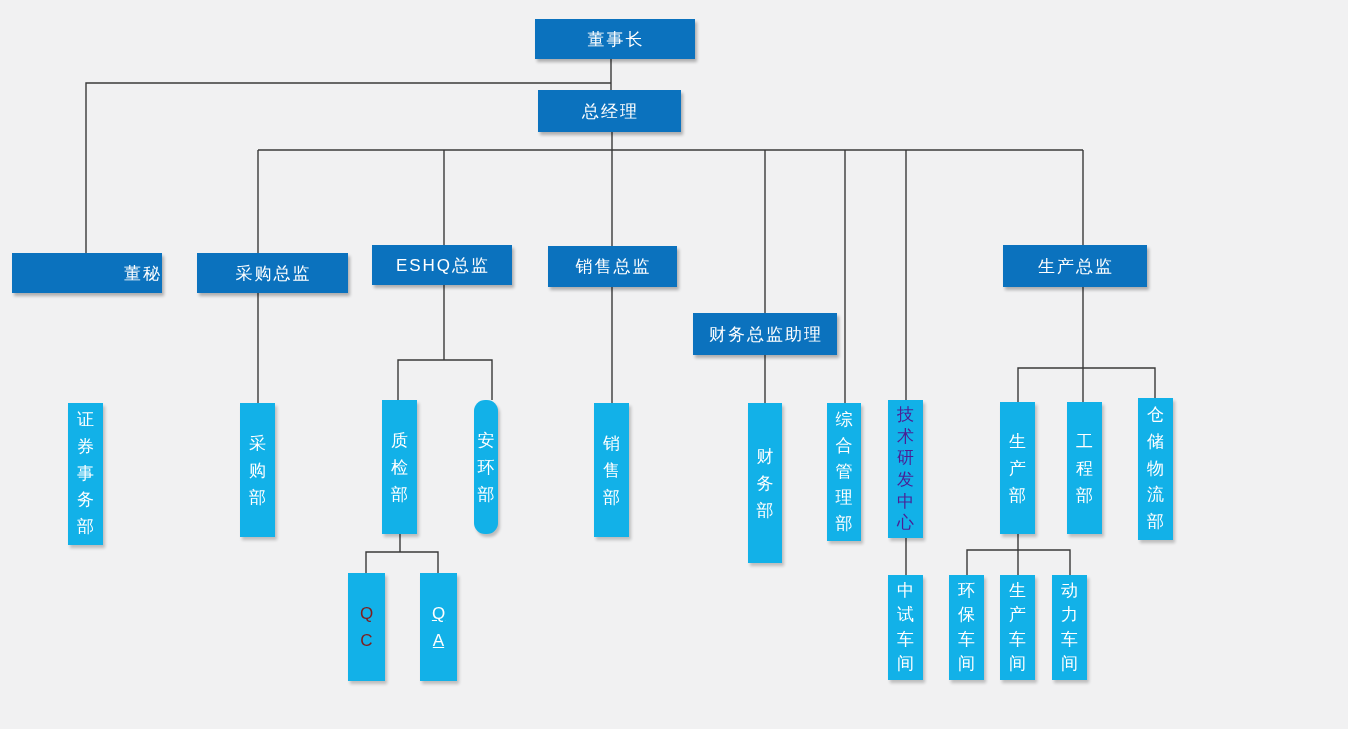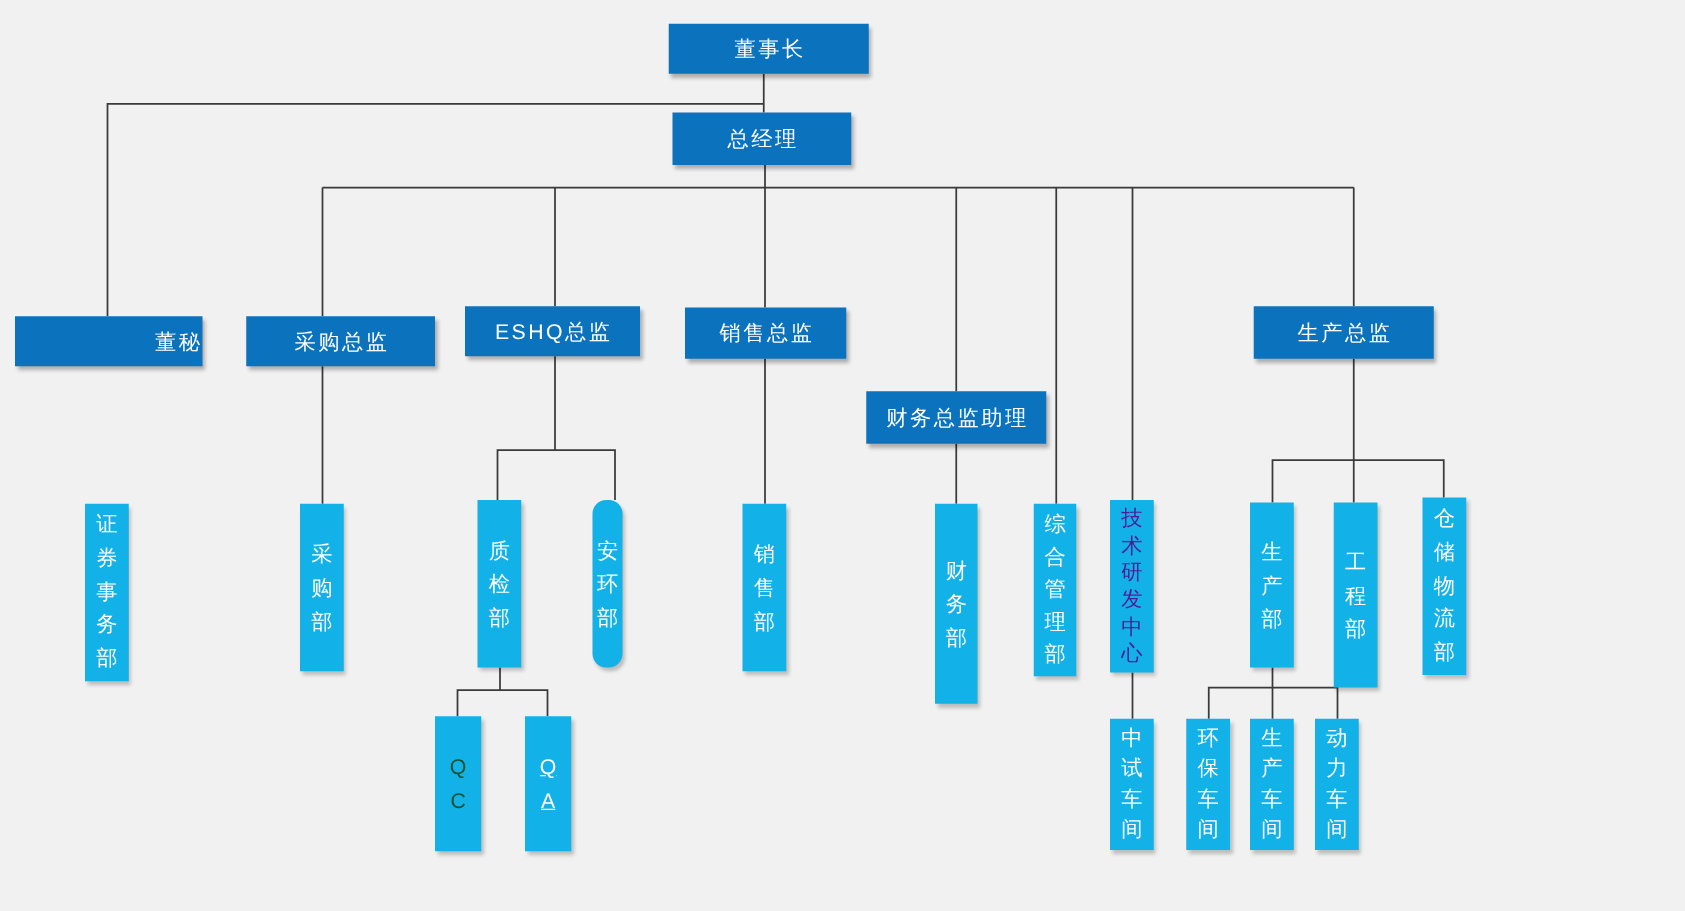--- a/index.html
+++ b/index.html
@@ -132,28 +132,28 @@
       </div>
       <div class="node node-light node-vertical" style="left: 827px; top: 403px; width: 34px; height: 138px;">
         <div class="node-label" style="line-height: 26px; color: rgb(255, 255, 255);">综合管理部</div>
       </div>
       <div class="node node-light node-vertical" style="left: 888px; top: 400px; width: 35px; height: 138px;">
         <div class="node-label" style="line-height: 21.6667px; color: #4c1d95;">技术研发中心</div>
       </div>
       <div class="node node-light node-vertical" style="left: 1000px; top: 402px; width: 35px; height: 132px;">
         <div class="node-label" style="line-height: 27px; color: rgb(255, 255, 255);">生产部</div>
       </div>
-      <div class="node node-light node-vertical" style="left: 1067px; top: 402px; width: 35px; height: 148px;">
+      <div class="node node-light node-vertical" style="left: 1067px; top: 402px; width: 35px; height: 132px;">
         <div class="node-label" style="line-height: 27px; color: rgb(255, 255, 255);">工程部</div>
       </div>
       <div class="node node-light node-vertical" style="left: 1138px; top: 398px; width: 35px; height: 142px;">
         <div class="node-label" style="line-height: 26.8px; color: rgb(255, 255, 255);">仓储物流部</div>
       </div>
       <div class="node node-light node-vertical" style="left: 348px; top: 573px; width: 37px; height: 108px;">
-        <div class="node-label" style="line-height: 27px; color: #14532d;">QC</div>
+        <div class="node-label" style="line-height: 27px; color: #7f1d1d;">QC</div>
       </div>
       <div class="node node-light node-vertical" style="left: 420px; top: 573px; width: 37px; height: 108px; text-decoration: underline;">
         <div class="node-label" style="line-height: 27px; color: rgb(255, 255, 255);">QA</div>
       </div>
       <div class="node node-light node-vertical" style="left: 888px; top: 575px; width: 35px; height: 105px;">
         <div class="node-label" style="line-height: 24.25px; color: rgb(255, 255, 255);">中试车间</div>
       </div>
       <div class="node node-light node-vertical" style="left: 949px; top: 575px; width: 35px; height: 105px;">
         <div class="node-label" style="line-height: 24.25px; color: rgb(255, 255, 255);">环保车间</div>
       </div>

